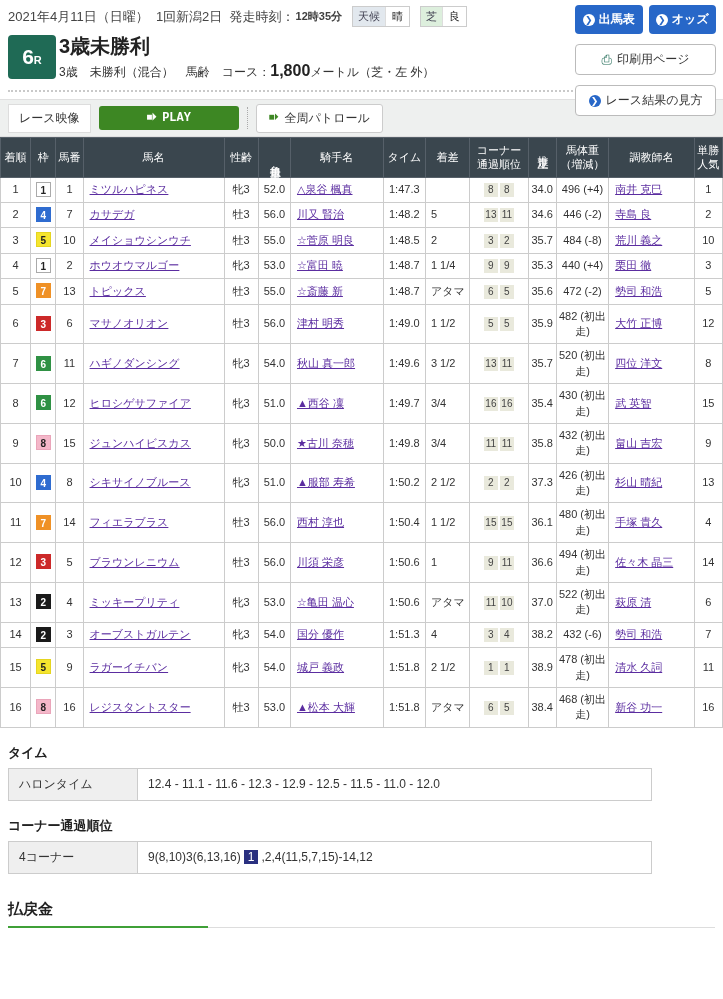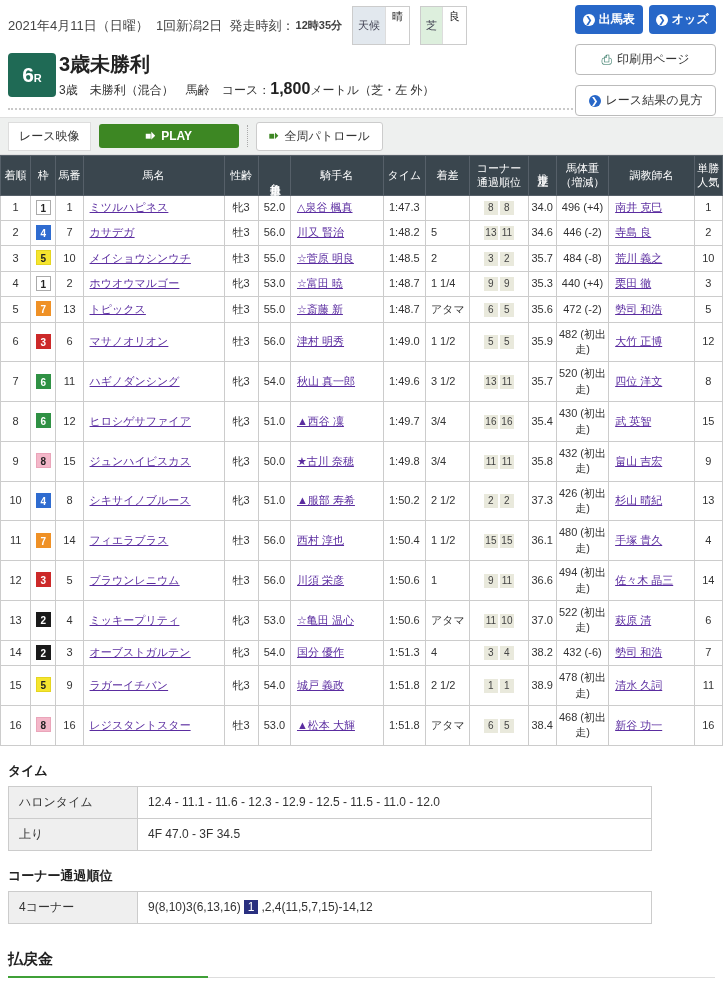--- a/index.html
+++ b/index.html
@@ -1,40 +1,40 @@
 <!DOCTYPE html>
 <html><head>
 <meta charset="utf-8">
 <style>
   html,body{margin:0;padding:0;background:#fff;}
   body{width:723px;font-family:"Liberation Sans","DejaVu Sans",sans-serif;color:#333;font-size:12px;}
   .topbar{position:relative;padding:6px 150px 0 8px;}
   .date-row{display:flex;align-items:center;font-size:13px;color:#444;}
   .start-time{font-size:11px;font-weight:bold;color:#404040;margin-left:1px;}
   .badge-pair{display:inline-flex;border:1px solid #ccc;font-size:11px;margin-left:10px;line-height:1;}
-  .badge-label{background:#e2e8ee;padding:13px 5px;color:#445;}
+  .badge-label{background:#e2e8ee;padding:4px 5px;color:#445;}
   .badge-label.turf{background:#ddefdd;}
   .badge-value{background:#fff;padding:4px 6px;color:#222;border-left:1px solid #ddd;}
   .race-row{display:flex;margin-top:8px;align-items:flex-start;}
   .race-badge{width:48px;height:44px;background:#1f6a55;color:#fff;border-radius:4px;display:flex;align-items:center;justify-content:center;font-size:21px;font-weight:bold;flex:none;}
   .race-badge .r-sub{font-size:11px;font-weight:bold;margin-top:6px;}
   .race-titles{margin-left:3px;}
   .race-title{font-size:20px;font-weight:bold;color:#222;line-height:1.1;}
   .race-sub{font-size:12px;color:#333;margin-top:5px;}
   .distance{font-size:16px;font-weight:bold;color:#222;}
   .dotted{border-bottom:2px dotted #c9c9c9;margin:9px 0 7px 0;}
   .prize-row{font-size:12px;color:#333;padding-bottom:8px;letter-spacing:.5px;}
   .top-buttons{position:absolute;top:5px;right:7px;width:141px;display:flex;flex-direction:column;gap:10px;}
   .blue-row{display:flex;gap:6px;}
   .btn-blue{flex:1;background:#2767c8;color:#fff;border-radius:4px;padding:6px 4px;font-size:12px;font-weight:bold;display:flex;align-items:center;justify-content:center;gap:4px;cursor:pointer;}
   .circ{width:12px;height:12px;border-radius:50%;background:#fff;color:#2767c8;font-size:9px;line-height:12px;text-align:center;font-weight:bold;flex:none;}
   .btn-white{background:#fff;border:1px solid #bbb;border-radius:4px;padding:6px 4px;font-size:12px;color:#333;display:flex;align-items:center;justify-content:center;gap:5px;cursor:pointer;}
   .circ-b{width:12px;height:12px;border-radius:50%;background:#2767c8;color:#fff;font-size:9px;line-height:12px;text-align:center;font-weight:bold;flex:none;}
   .printer{color:#1f6a55;font-size:13px;line-height:1;}
-  .tabstrip{background:#eef0ef;border-top:1px solid #e0e0e0;border-bottom:1px solid #e0e0e0;padding:4px 8px;display:flex;align-items:center;height:28px;}
+  .tabstrip{background:#eef0ef;border-top:1px solid #e0e0e0;border-bottom:1px solid #e0e0e0;padding:4px 8px;display:flex;align-items:center;height:28px;font-family:Liberation Mono, monospace;}
   .tab-video{background:#fff;border:1px solid #ddd;padding:5px 10px;font-size:12px;color:#333;}
   .btn-play{background:#3d8723;color:#fff;width:140px;text-align:center;padding:5px 0;border-radius:3px;font-weight:bold;font-size:12px;margin-left:8px;display:flex;align-items:center;justify-content:center;gap:6px;cursor:pointer;}
   .cam{font-size:10px;line-height:1;}
   .vsep{border-left:1px dotted #aaa;height:22px;margin:0 8px;}
   .btn-patrol{background:#fff;border:1px solid #ccc;border-radius:3px;padding:5px 12px;font-size:12px;color:#333;display:flex;align-items:center;gap:6px;cursor:pointer;}
   .cam-g{color:#3d8723;font-size:10px;line-height:1;}
   table.results{width:100%;border-collapse:collapse;font-size:11px;table-layout:fixed;}
   .results th{background:#3a464e;color:#fff;font-weight:normal;padding:5px 1px;border:1px solid #566069;font-size:11px;line-height:1.3;vertical-align:middle;}
   .results td{border:1px solid #ccc;padding:4px 2px;text-align:center;vertical-align:middle;line-height:1.4;color:#333;}
   .results td.name-cell{text-align:left;padding-left:6px;}
@@ -417,24 +417,20 @@
     </tbody>
 </table>
 
 <div class="sec-h">タイム</div>
 <table class="kv-table">
   <tbody>
       <tr>
     <td class="kv-label">ハロンタイム</td>
     <td>12.4 - 11.1 - 11.6 - 12.3 - 12.9 - 12.5 - 11.5 - 11.0 - 12.0</td>
   </tr>
-  <tr>
-    <td class="kv-label">上り</td>
-    <td>4F 47.0 - 3F 34.5</td>
-  </tr>
 </tbody>
   </table>
 
 <div class="sec-h">コーナー通過順位</div>
 <table class="kv-table">
   <tbody>
   <tr>
     <td class="kv-label">4コーナー</td>
     <td><span>9(8,10)3(6,13,16)</span><span class="hl-box">1</span><span>,2,4(11,5,7,15)-14,12</span></td>
   </tr>

